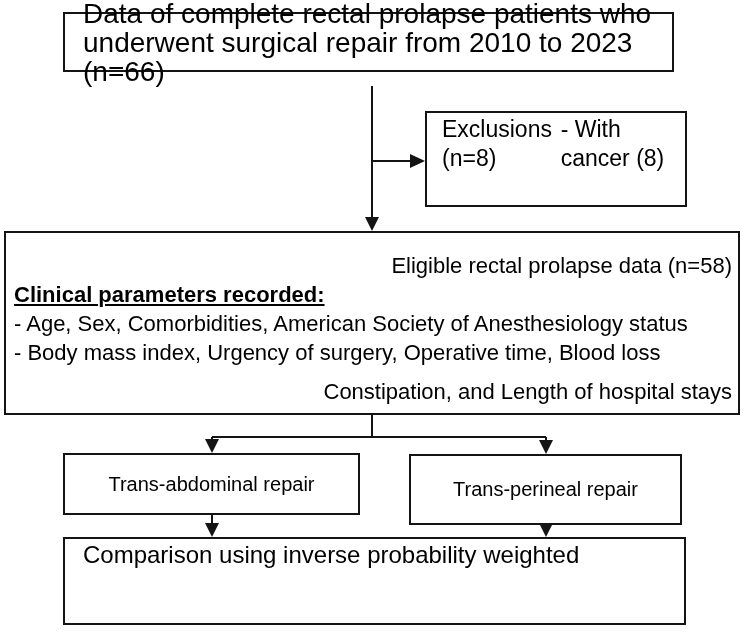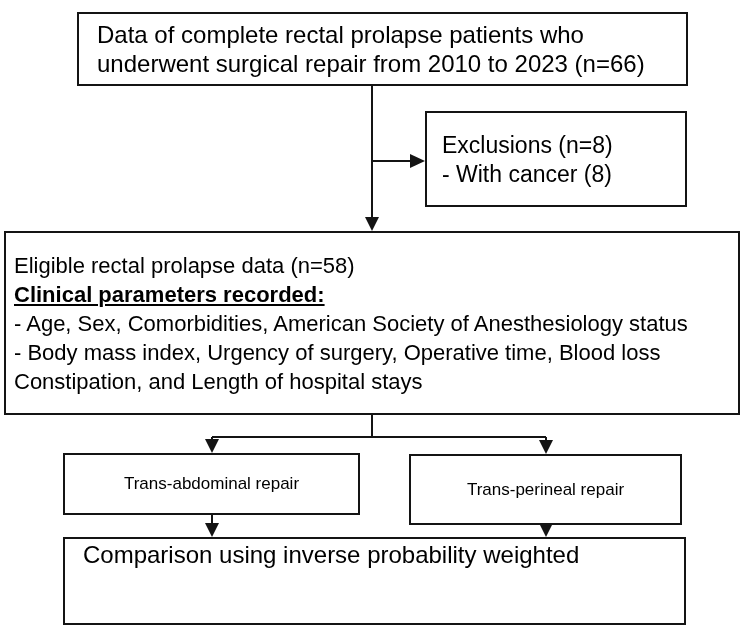--- a/index.html
+++ b/index.html
@@ -24,42 +24,42 @@
     height: 635px;
     pointer-events: none;
   }
   .box {
     position: absolute;
     box-sizing: border-box;
     border: 2px solid #141414;
     background: #ffffff;
   }
   .box-source {
-    left: 77px; top: 12px; width: 611px; height: 74px;
+    left: 63px; top: 12px; width: 611px; height: 60px;
     display: flex; flex-direction: column; justify-content: center;
     padding: 0 10px 0 18px;
-    font-size: 24px; line-height: 29px;
+    font-size: 28px; line-height: 29px;
   }
   .box-exclusions {
     left: 425px; top: 111px; width: 262px; height: 96px;
-    display: flex; flex-direction: column; justify-content: center;
+    display: flex; flex-direction: row; justify-content: center;
     padding: 2px 6px 0 15px;
     font-size: 23px; line-height: 29px;
   }
   .box-eligible {
     left: 4px; top: 231px; width: 736px; height: 184px;
     display: flex; flex-direction: column; justify-content: center;
     padding: 2px 6px 2px 8px;
     font-size: 22px; line-height: 29px;
   }
-  .box-eligible .center { text-align: left; }
+  .box-eligible .center { text-align: right; margin-top: 10px; }
   .bold { font-weight: bold; text-decoration: underline; }
   .box-branch {
     display: flex; align-items: center; justify-content: center;
-    font-size: 17px;
+    font-size: 20px;
   }
   .box-trans-abdominal { left: 63px;  top: 453px; width: 297px; height: 62px; }
   .box-trans-perineal  { left: 409px; top: 454px; width: 273px; height: 71px; }
   .box-comparison {
     left: 63px; top: 537px; width: 623px; height: 88px;
     display: flex; flex-direction: column; justify-content: space-between;
     padding: 0 10px 0 18px;
     font-size: 24px; line-height: 31px;
   }
   .line-text { white-space: pre-wrap; }

